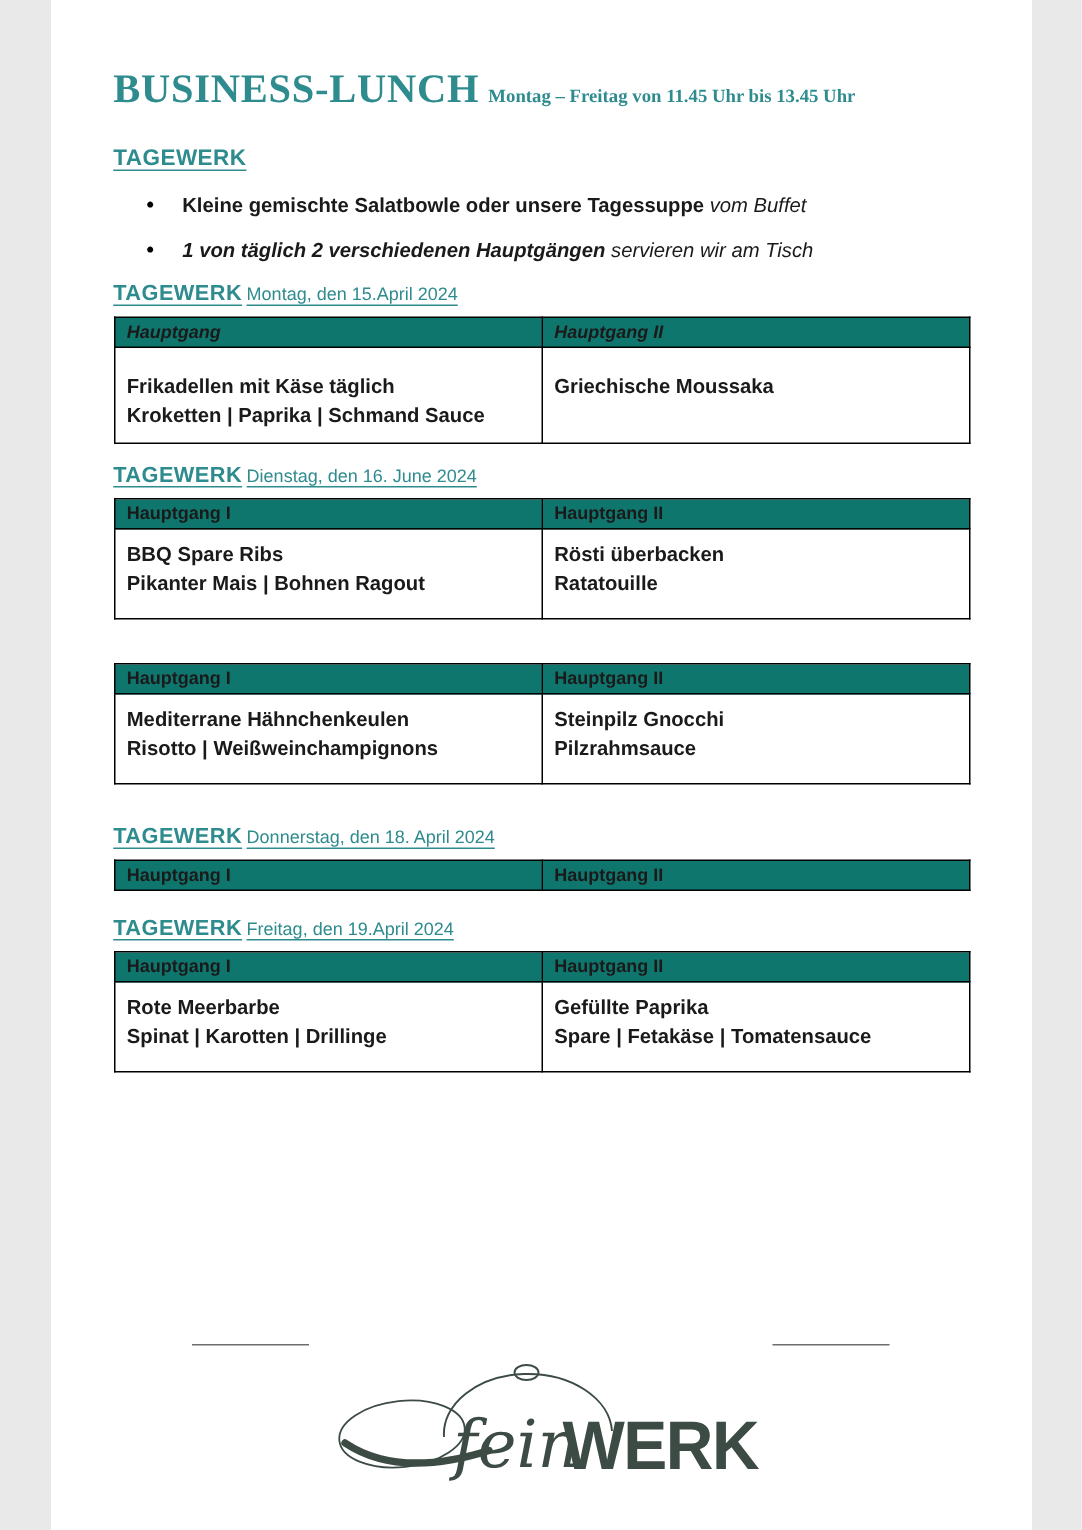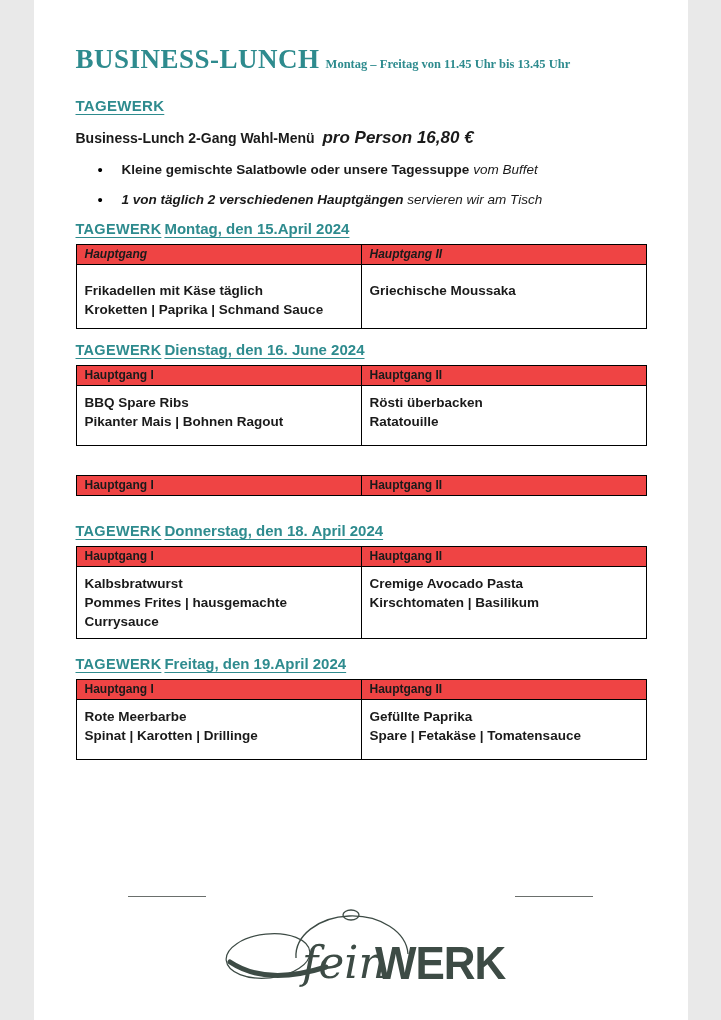--- a/index.html
+++ b/index.html
@@ -53,30 +53,30 @@
   .i { font-style:italic; }
   .bi { font-weight:bold; font-style:italic; }
   
   .section { margin-top:0; }
   .section-heading { white-space:nowrap; }
   .sh-underline {
     text-decoration:underline; text-underline-offset:3px;
     color:#2e8b8e;
   }
   .sh-tagewerk { font-size:14.5px; font-weight:bold; letter-spacing:.3px; }
-  .sh-date { font-size:15px; font-weight:bold; margin-left:3px; }
+  .sh-date { font-size:12px; font-weight:normal; margin-left:3px; }
   table.menu-table {
     width:100%;
     margin-top:6px;
     border-collapse:collapse;
     table-layout:fixed;
   }
   table.menu-table td { border:1px solid #000; width:50%; }
   td.head {
-    background:#ef4444;
+    background:#0f766e;
     font-size:12px; font-weight:bold;
     padding:2px 8px 3px 8px;
     height:19px;
   }
   .head-italic td.head { font-style:italic; }
   td.body {
     height:60px;
     vertical-align:top;
     padding:8px 8px 6px 8px;
     font-size:13.5px; line-height:1.4;
@@ -104,24 +104,20 @@
 <body>
 
 <div class="page">
 
   <div class="title-row">
     <h1 class="doc-title">BUSINESS-LUNCH</h1><span class="doc-subtitle">Montag – Freitag von 11.45 Uhr bis 13.45 Uhr</span>
   </div>
 
   <div>
     <div class="intro-heading">TAGEWERK</div>
-    <div class="menu-line">
-      <span class="menu-label">Business-Lunch 2-Gang Wahl-Menü</span>
-      <span class="menu-price">pro Person 16,80 €</span>
-    </div>
     <ul class="bullets">
       <li>
         <span class="b">Kleine gemischte Salatbowle oder unsere Tagessuppe</span>
         <span class="i">vom Buffet</span>
       </li>
       <li>
         <span class="bi">1 von täglich 2 verschiedenen Hauptgängen</span>
         <span class="i">servieren wir am Tisch</span>
       </li>
     </ul>
@@ -171,41 +167,41 @@
       </table>
   </div>
 
   <div class="section gap-lg2">
     <table class="menu-table">
       <tbody>
           <tr>
         <td class="head">Hauptgang I</td>
         <td class="head">Hauptgang II</td>
       </tr>
+      <tr>
+        <td class="body">
+          <div class="dish">Mediterrane Hähnchenkeulen</div>
+          <div class="side">Risotto | Weißweinchampignons</div>
+        </td>
+        <td class="body">
+          <div class="dish">Steinpilz Gnocchi</div>
+          <div class="side">Pilzrahmsauce</div>
+        </td>
+      </tr>
     </tbody>
       </table>
   </div>
 
   <div class="section gap-md">
     <div class="section-heading"><span class="sh-underline"><span class="sh-tagewerk">TAGEWERK</span><span class="sh-date">Donnerstag, den 18. April 2024</span></span></div>
     <table class="menu-table">
       <tbody>
           <tr>
         <td class="head">Hauptgang I</td>
         <td class="head">Hauptgang II</td>
-      </tr>
-      <tr>
-        <td class="body">
-          <div class="dish">Kalbsbratwurst</div>
-          <div class="side">Pommes Frites | hausgemachte Currysauce</div>
-        </td>
-        <td class="body">
-          <div class="dish">Cremige Avocado Pasta</div>
-          <div class="side">Kirschtomaten | Basilikum</div>
-        </td>
       </tr>
     </tbody>
       </table>
   </div>
 
   <div class="section">
     <div class="section-heading"><span class="sh-underline"><span class="sh-tagewerk">TAGEWERK</span><span class="sh-date">Freitag, den 19.April 2024</span></span></div>
     <table class="menu-table">
       <tbody>
           <tr>

